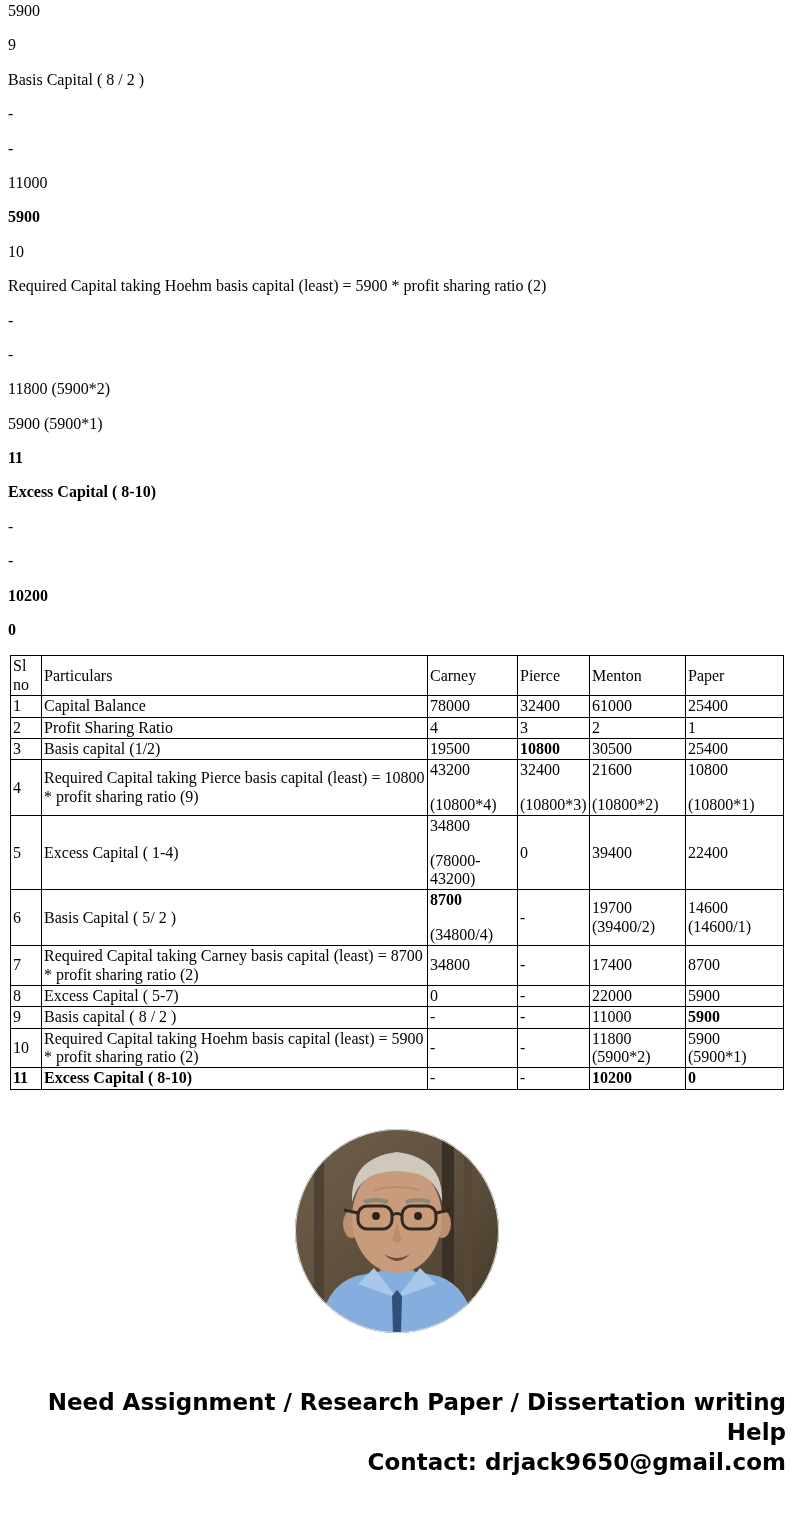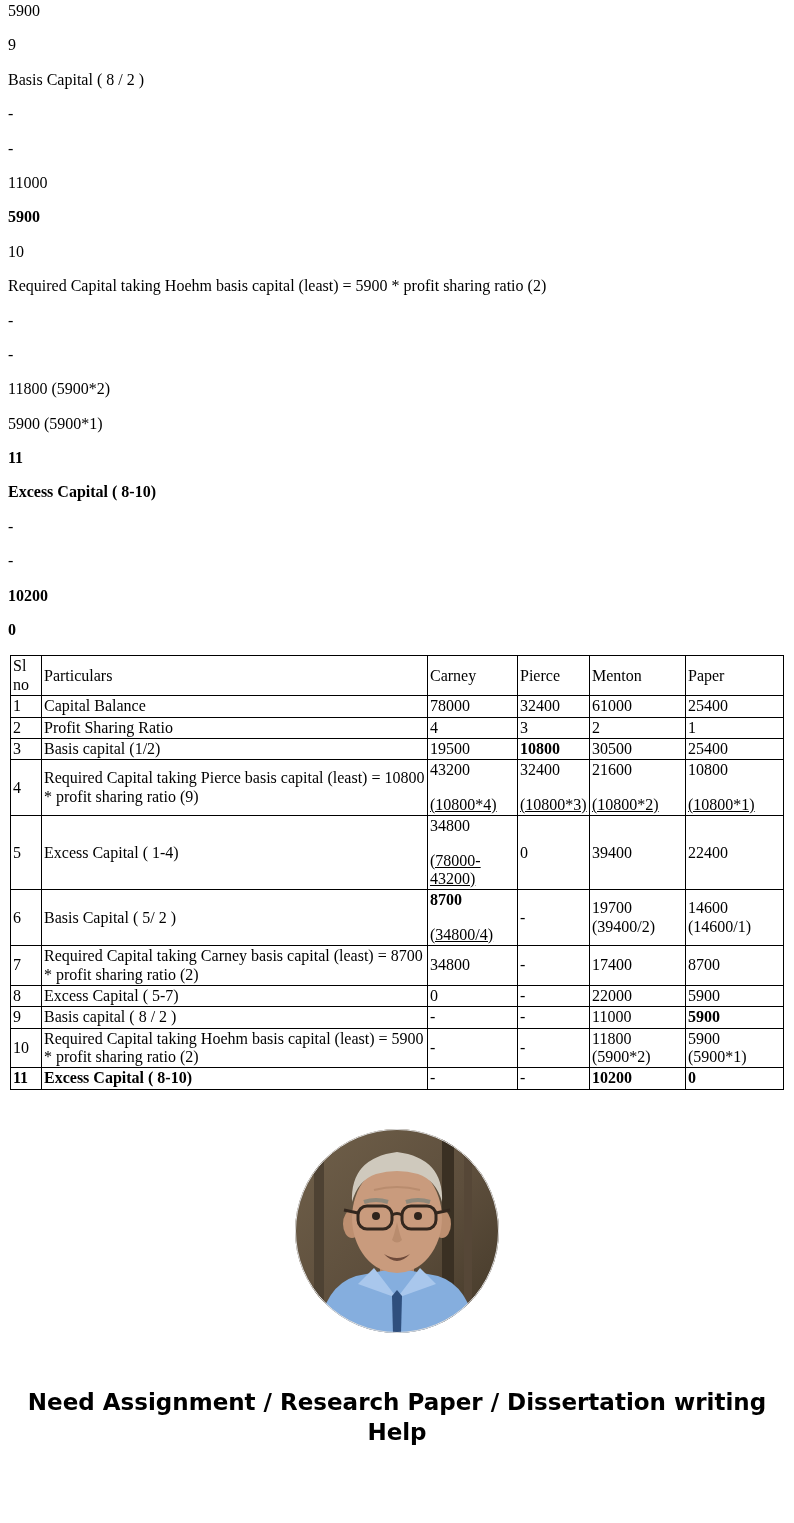--- a/index.html
+++ b/index.html
@@ -26,38 +26,38 @@
   table.calc th, table.calc td {
     border: 1px solid #000000;
     padding: 1px 2px;
     vertical-align: middle;
     text-align: left;
     font-weight: normal;
     word-wrap: break-word;
     overflow-wrap: break-word;
   }
   table.calc p { margin: 0; }
-  table.calc p + p { margin-top: 16px; text-decoration: underline; }
+  table.calc p + p { margin-top: 16px; }
 
   .avatar-wrap {
     text-align: center;
     margin-top: 38px;
   }
   .avatar-wrap svg { display: inline-block; }
 
   .footer {
     text-align: center;
     margin-top: 50px;
     font-family: "DejaVu Sans", sans-serif;
     font-weight: bold;
     font-size: 23px;
     line-height: 1.3;
     color: #000000;
   }
-  .footer p { margin: 16px; }
+  .footer p { margin: 0; text-align: right; }
 </style>
 </head>
 <body>
 
 <div>
 
   <div>
       <p class="doc-p">5900</p>
       <p class="doc-p">9</p>
       <p class="doc-p">Basis Capital ( 8 / 2 )</p>
@@ -368,15 +368,16 @@
         <path d="M103 94 Q100 108 98 112 Q103 117 108 112 Q106 108 103 94" fill="#b98c6e"></path>
         <path d="M90 126 Q103 134 116 126 Q103 140 90 126 Z" fill="#6e4a3a"></path>
         <path d="M80 62 Q103 56 126 62" stroke="#b98c6e" stroke-width="2" fill="none"></path>
       </g>
       <circle cx="103" cy="103" r="101.5" fill="none" stroke="#dddddd" stroke-width="1"></circle>
     </svg>
   </div>
 
   <div class="footer">
     <p>Need Assignment / Research Paper / Dissertation writing Help</p>
+    <p>Contact: drjack9650@gmail.com</p>
   </div>
 
 </div>
 
 </body></html>

